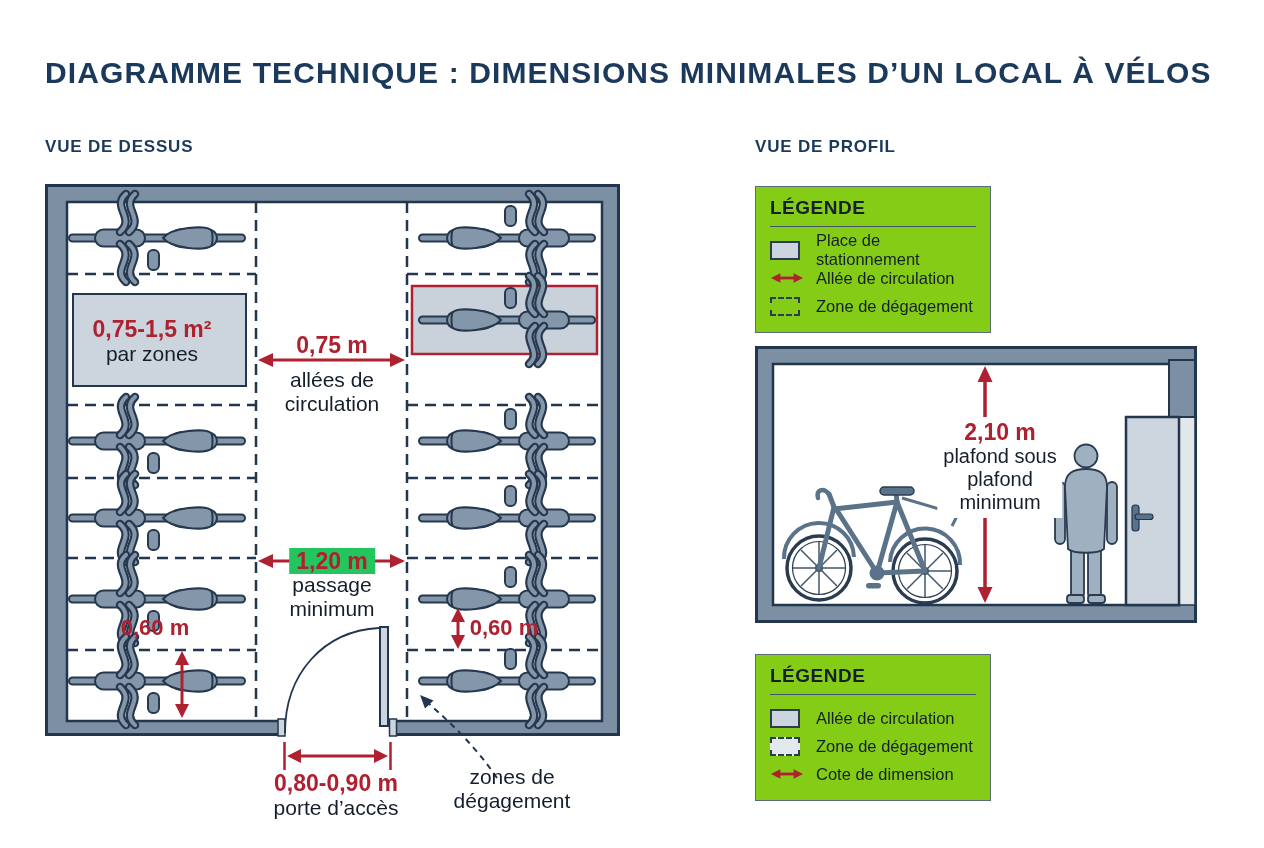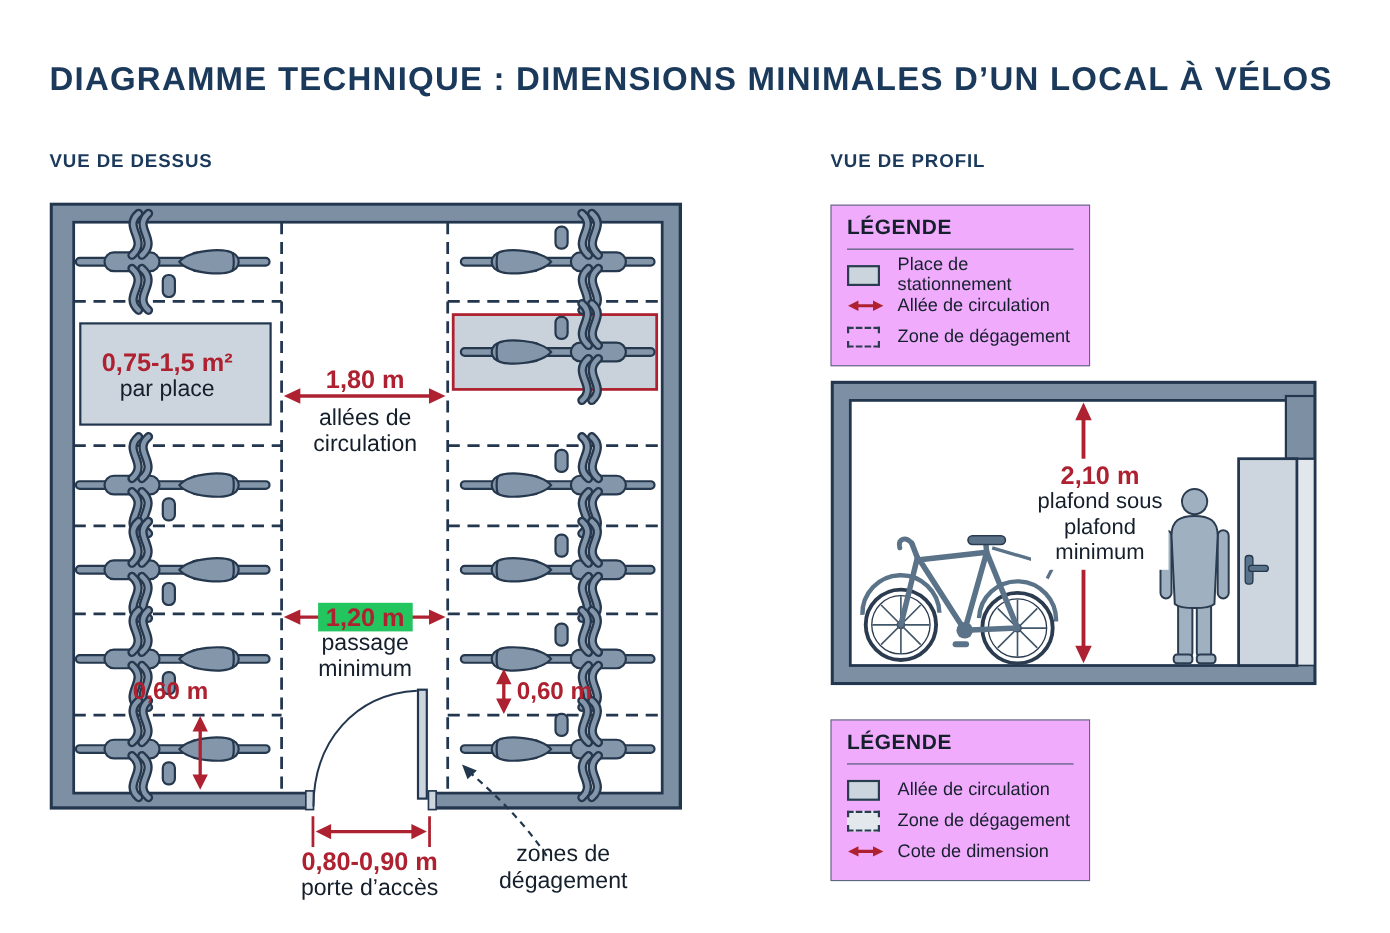--- a/index.html
+++ b/index.html
@@ -16,21 +16,21 @@
   svg { position:absolute; }
 
   .ov { position:absolute; transform:translateX(-50%); text-align:center; white-space:nowrap; }
   .dim   { color:#ae2130; font-weight:700; font-size:23px; line-height:26px; }
   .dim-sm{ color:#ae2130; font-weight:700; font-size:22px; line-height:24px; }
   .lbl   { color:#141f2b; font-size:21px; line-height:24px; }
   .on-line { background:#22c55e; padding:0 7px; }
   .height-block { background:#ffffff; padding:2px 6px 4px; }
   .height-block .lbl { font-size:20px; line-height:23px; }
 
-  .legend { position:absolute; width:236px; background:#f0abfc; border:1.5px solid #5a6a7a;
+  .legend { position:absolute; width:236px; background:#84cc16; border:1.5px solid #5a6a7a;
             box-sizing:border-box; padding:10px 14px 12px; }
   .legend-title { font-size:19px; font-weight:700; color:#15202c; letter-spacing:.5px;
                   padding-bottom:7px; border-bottom:1.5px solid #44546a; margin-bottom:9px; }
   .legend-item { display:flex; align-items:center; height:28px; gap:12px;
                  font-size:16.5px; color:#15202c; }
   .sw { width:34px; flex:0 0 34px; display:flex; align-items:center; }
   .sw-rect { width:30px; height:19px; background:#ccd5de; border:2px solid #2b3c50; box-sizing:border-box; }
   .sw-dashed { width:30px; height:19px; border:2px dashed #2b3c50; box-sizing:border-box; background:transparent; }
   .sw-dashed.filled { background:#e3e8ed; }
 </style>
@@ -131,24 +131,24 @@
     </g>
 
     <g>
       <path d="M452,594 C430,562 407,540 382,518" fill="none" stroke="#22364e" stroke-width="2" stroke-dasharray="6 5"></path>
       <polygon points="375,511 388.5,516.5 380,524.5" fill="#22364e" stroke="none"></polygon>
     </g>
   </svg>
 
   <div class="ov" style="left:152px; top:300px;">
     <div class="dim">0,75-1,5 m²</div>
-    <div class="lbl">par place</div>
-  </div>
-
-  <div class="ov dim" style="left:332px; top:316px;">1,80 m</div>
+    <div class="lbl">par zones</div>
+  </div>
+
+  <div class="ov dim" style="left:332px; top:316px;">0,75 m</div>
   <div class="ov" style="left:332px; top:352px;">
     <div class="lbl">allées de</div>
     <div class="lbl">circulation</div>
   </div>
 
   <div class="ov dim on-line" style="left:332px; top:532px;">1,20 m</div>
   <div class="ov" style="left:332px; top:557px;">
     <div class="lbl">passage</div>
     <div class="lbl">minimum</div>
   </div>

